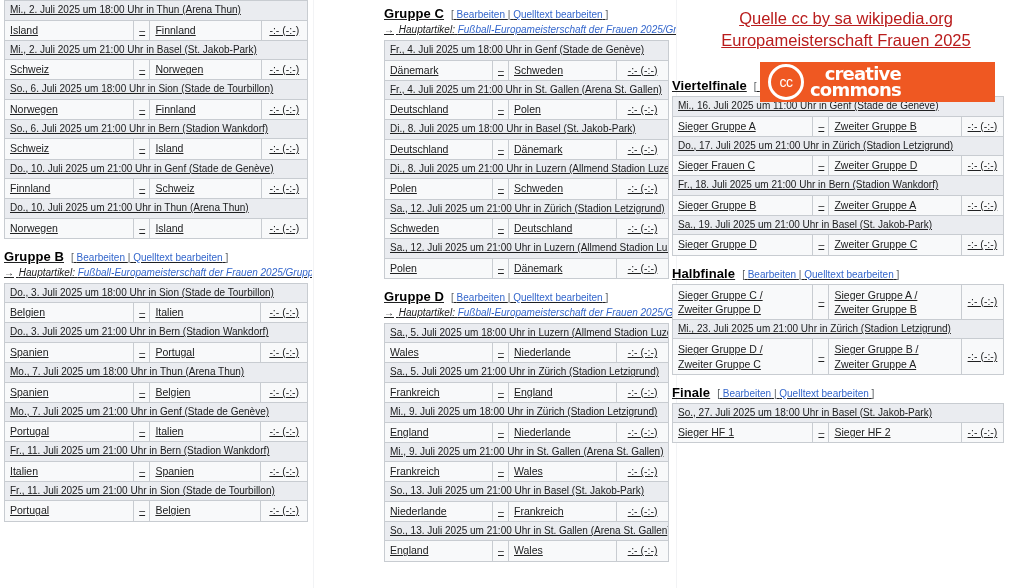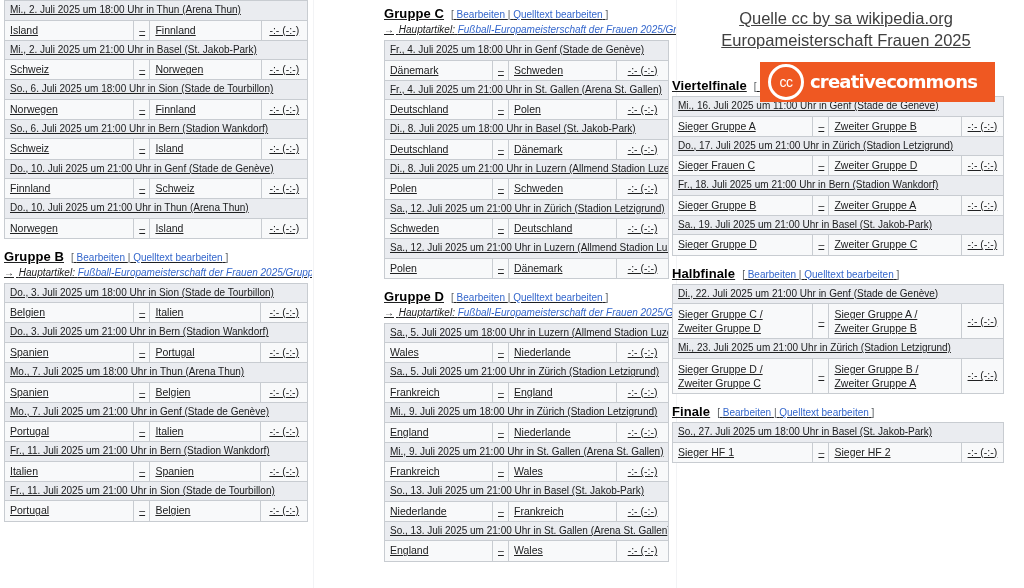--- a/index.html
+++ b/index.html
@@ -104,21 +104,21 @@
   .source-note{
     position:absolute;
     left:668px;top:8px;width:356px;
     text-align:center;
     z-index:3;
   }
   .source-note .line{
     display:block;
     font-size:16.5px;
     line-height:1.32;
-    color:#404040;
+    color:#b91c1c;
     text-decoration:underline;
     text-underline-offset:1px;
     white-space:nowrap;
   }
 
   
   .cc-banner{
     position:absolute;
     left:760px;top:62px;
     width:235px;height:40px;
@@ -135,21 +135,21 @@
     border:3.5px solid #ffffff;
     display:flex;align-items:center;justify-content:center;
     flex:0 0 auto;
     margin-right:6px;
   }
   .cc-circle span{
     color:#ffffff;font-weight:normal;font-size:14px;
     letter-spacing:-0.5px;line-height:1;
   }
   .cc-words{
-    display:flex;justify-content:center;
+    display:flex;flex-direction:column;justify-content:center;
     line-height:0.88;
     align-items:flex-end;
   }
   .cc-words span{
     color:#ffffff;
     font-weight:bold;
     font-size:18px;
     letter-spacing:-0.8px;
     font-family:"DejaVu Sans","Liberation Sans",sans-serif;
   }
@@ -550,23 +550,20 @@
         </span>
       </div>
       <table class="matches tbl-c">
         <colgroup>
             <col class="c1">
             <col class="c2">
             <col class="c3">
             <col class="c4">
           </colgroup>
         <tbody>
-            <tr class="dateline">
-              <td colspan="4">Di., 22. Juli 2025 um 21:00 Uhr in Genf (Stade de Genève)</td>
-            </tr>
             <tr class="matchline">
               <td class="team-home two">Sieger Gruppe C /<br>Zweiter Gruppe D</td>
               <td class="dash">–</td>
               <td class="team-away two">Sieger Gruppe A /<br>Zweiter Gruppe B</td>
               <td class="score">-:- (-:-)</td>
             </tr>
             <tr class="dateline">
               <td colspan="4">Mi., 23. Juli 2025 um 21:00 Uhr in Zürich (Stadion Letzigrund)</td>
             </tr>
             <tr class="matchline">

